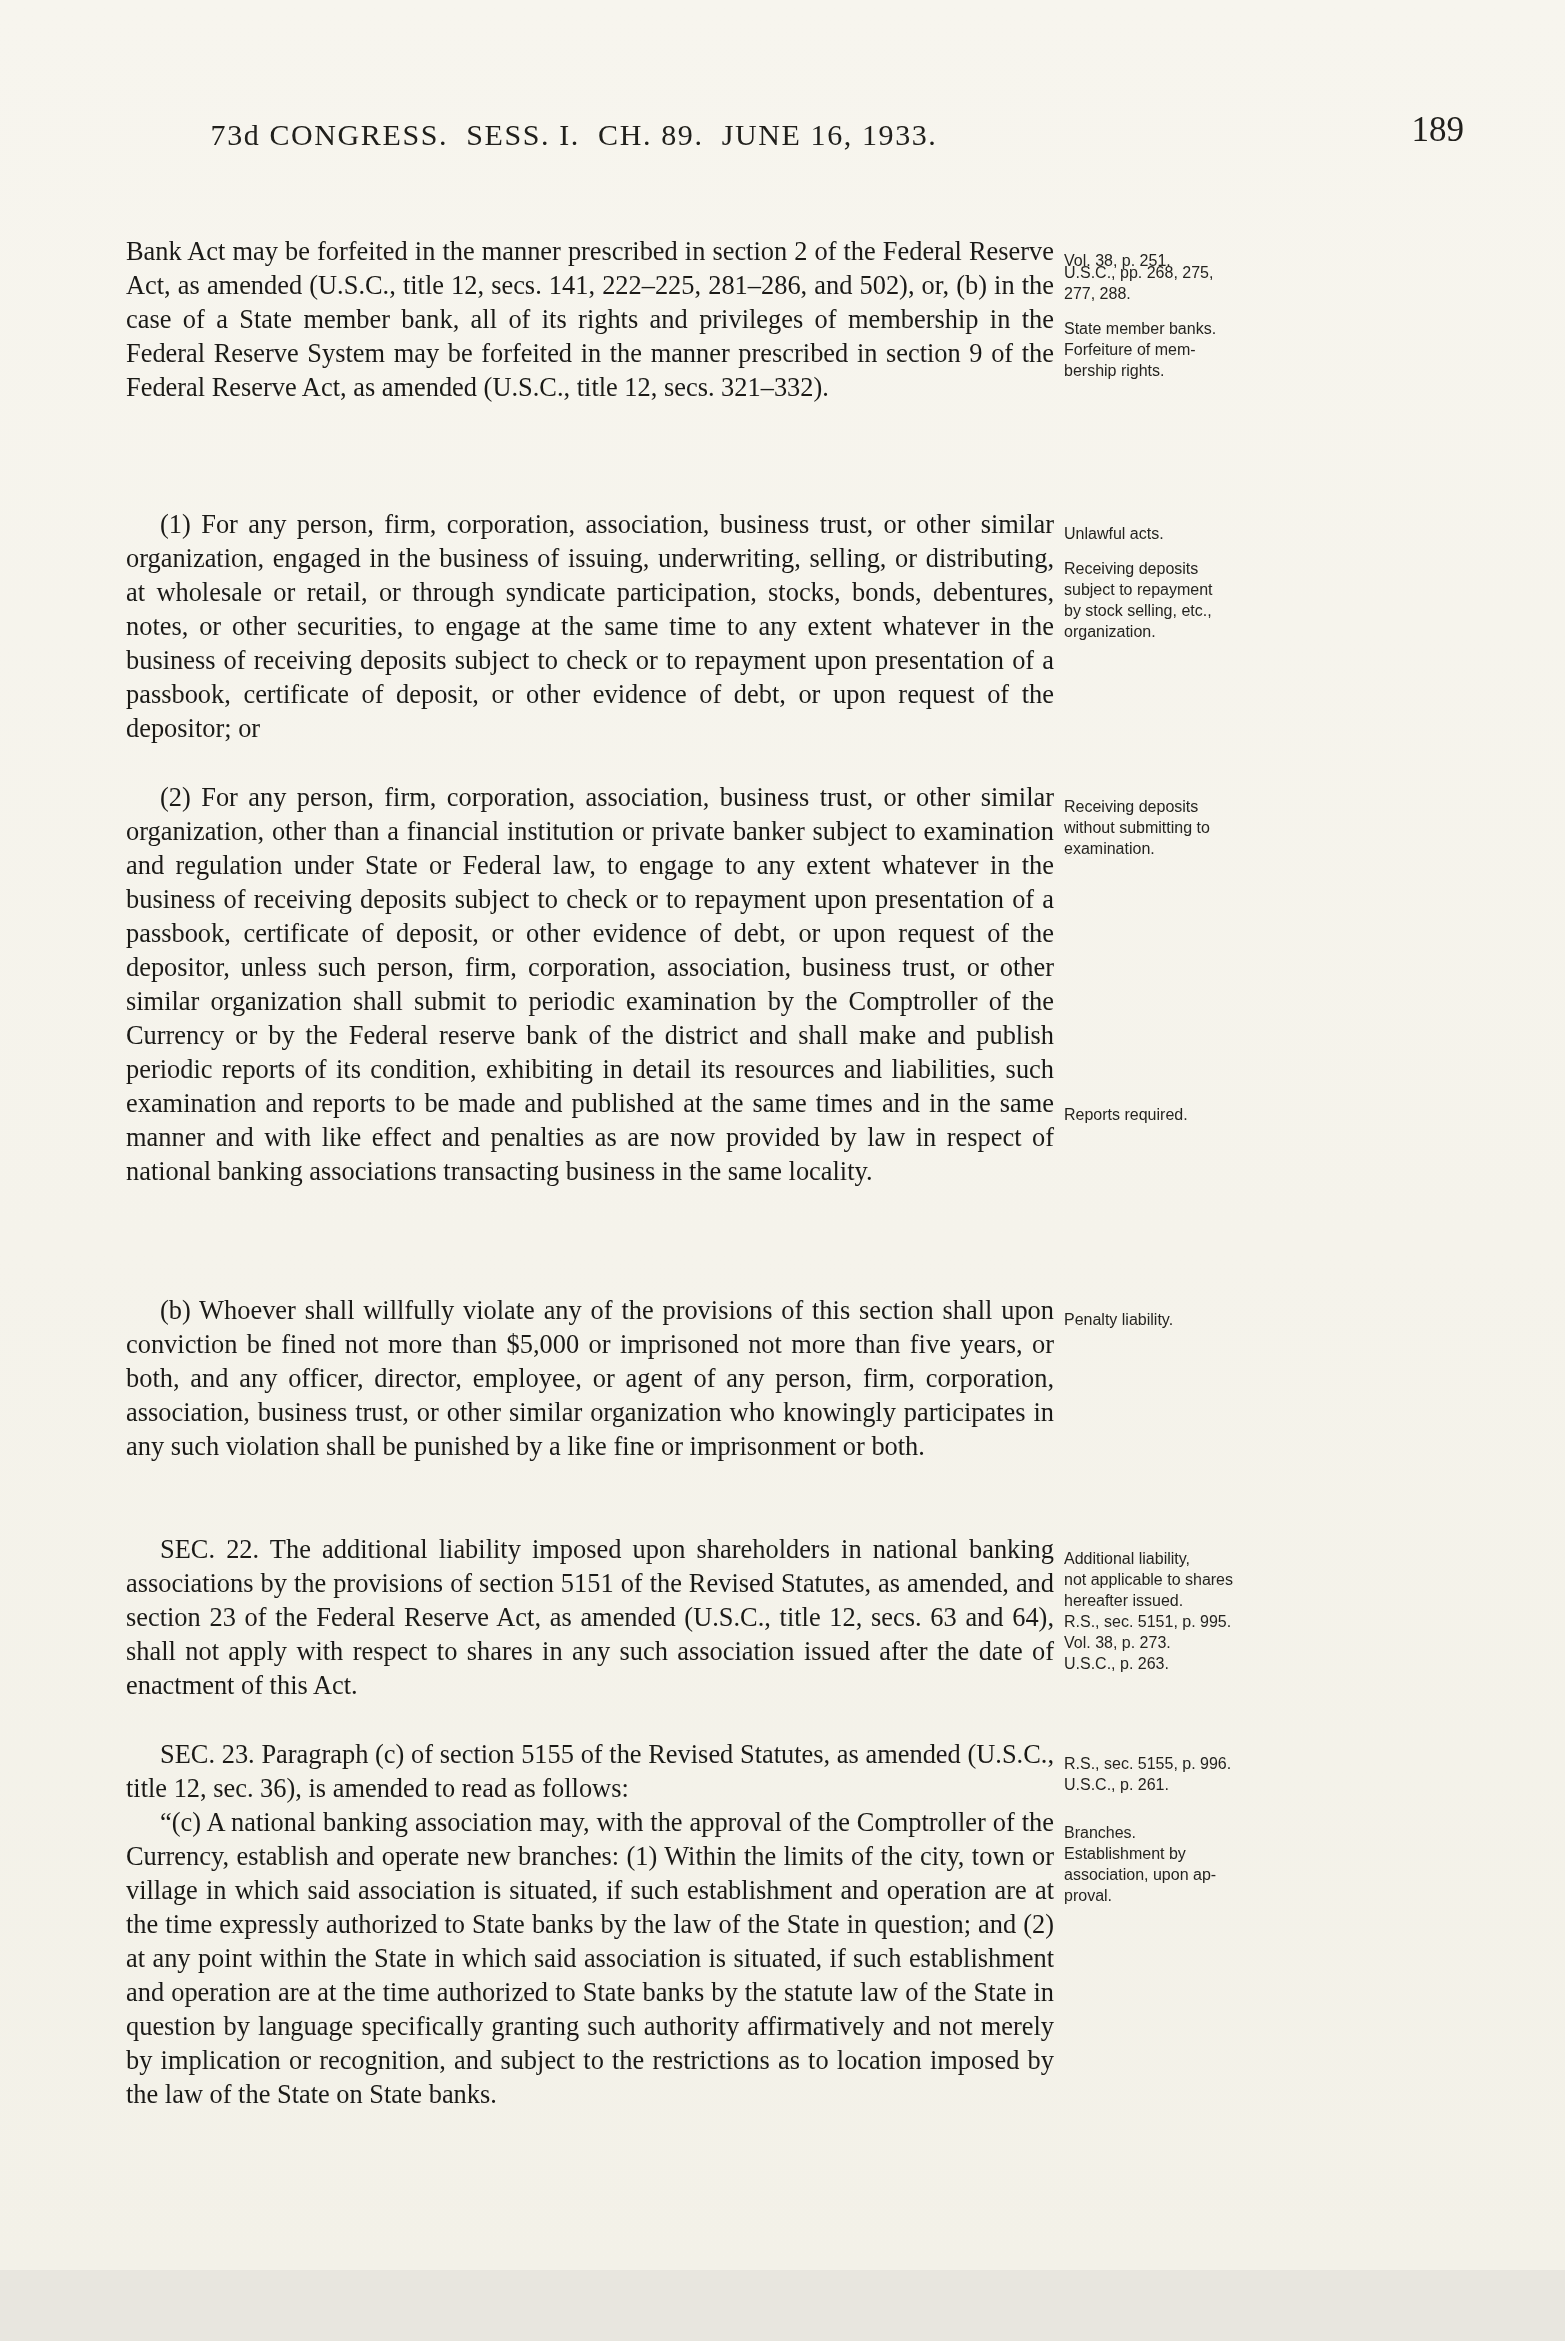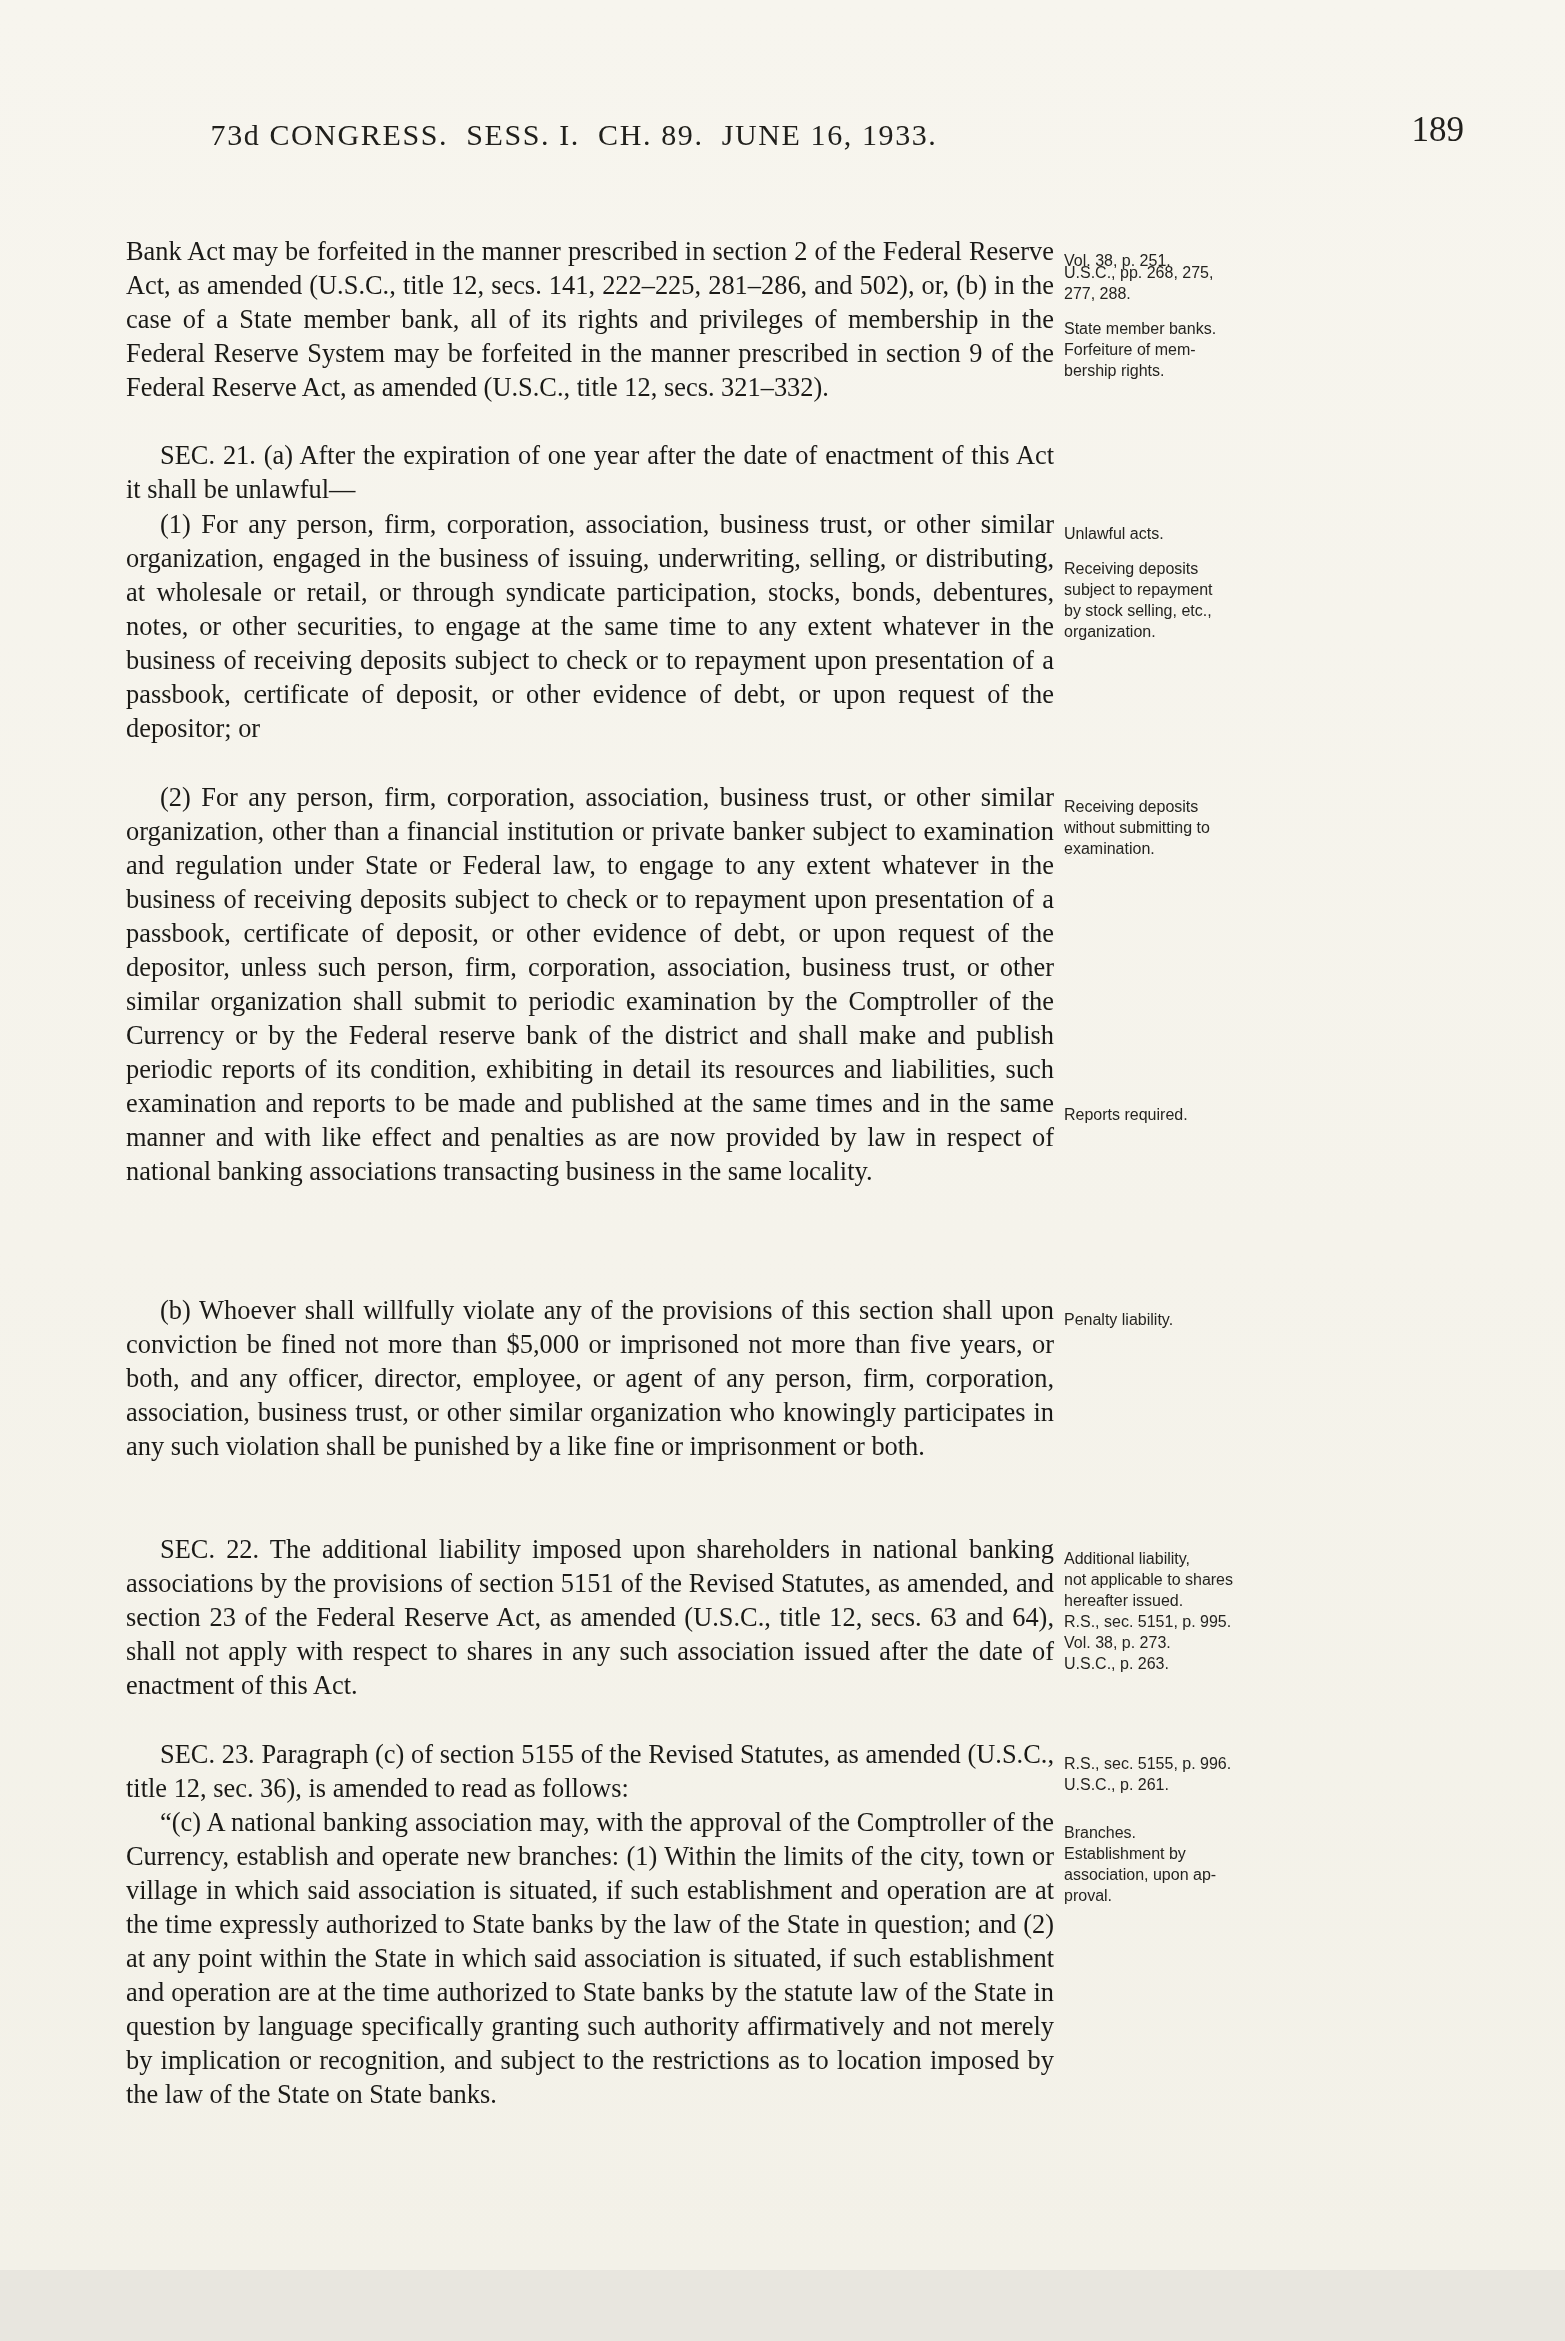--- a/index.html
+++ b/index.html
@@ -66,21 +66,20 @@
 <body>
 
 <div class="page">
 
   <div class="running-title">73d CONGRESS.  SESS. I.  CH. 89.  JUNE 16, 1933.</div>
 
   <div class="page-number">189</div>
 
   <p class="para" style="top:218px">Bank Act may be forfeited in the manner prescribed in section 2 of the Federal Reserve Act, as amended (U.S.C., title 12, secs. 141, 222–225, 281–286, and 502), or, (b) in the case of a State member bank, all of its rights and privileges of membership in the Federal Reserve System may be forfeited in the manner prescribed in section 9 of the Federal Reserve Act, as amended (U.S.C., title 12, secs. 321–332).</p>
 
-  <p class="para indent" style="top:422px">SEC. 21. (a) After the expiration of one year after the date of enactment of this Act it shall be unlawful—</p>
 
   <p class="para indent" style="top:491px">(1) For any person, firm, corporation, association, business trust, or other similar organization, engaged in the business of issuing, underwriting, selling, or distributing, at wholesale or retail, or through syndicate participation, stocks, bonds, debentures, notes, or other securities, to engage at the same time to any extent whatever in the business of receiving deposits subject to check or to repayment upon presentation of a passbook, certificate of deposit, or other evidence of debt, or upon request of the depositor; or</p>
 
   <p class="para indent" style="top:764px">(2) For any person, firm, corporation, association, business trust, or other similar organization, other than a financial institution or private banker subject to examination and regulation under State or Federal law, to engage to any extent whatever in the business of receiving deposits subject to check or to repayment upon presentation of a passbook, certificate of deposit, or other evidence of debt, or upon request of the depositor, unless such person, firm, corporation, association, business trust, or other similar organization shall submit to periodic examination by the Comptroller of the Currency or by the Federal reserve bank of the district and shall make and publish periodic reports of its condition, exhibiting in detail its resources and liabilities, such examination and reports to be made and published at the same times and in the same manner and with like effect and penalties as are now provided by law in respect of national banking associations transacting business in the same locality.</p>
 
   <p class="para indent" style="top:1277px">(b) Whoever shall willfully violate any of the provisions of this section shall upon conviction be fined not more than $5,000 or imprisoned not more than five years, or both, and any officer, director, employee, or agent of any person, firm, corporation, association, business trust, or other similar organization who knowingly participates in any such violation shall be punished by a like fine or imprisonment or both.</p>
 
   <p class="para indent" style="top:1516px">SEC. 22. The additional liability imposed upon shareholders in national banking associations by the provisions of section 5151 of the Revised Statutes, as amended, and section 23 of the Federal Reserve Act, as amended (U.S.C., title 12, secs. 63 and 64), shall not apply with respect to shares in any such association issued after the date of enactment of this Act.</p>
 
   <p class="para indent" style="top:1721px">SEC. 23. Paragraph (c) of section 5155 of the Revised Statutes, as amended (U.S.C., title 12, sec. 36), is amended to read as follows:</p>

